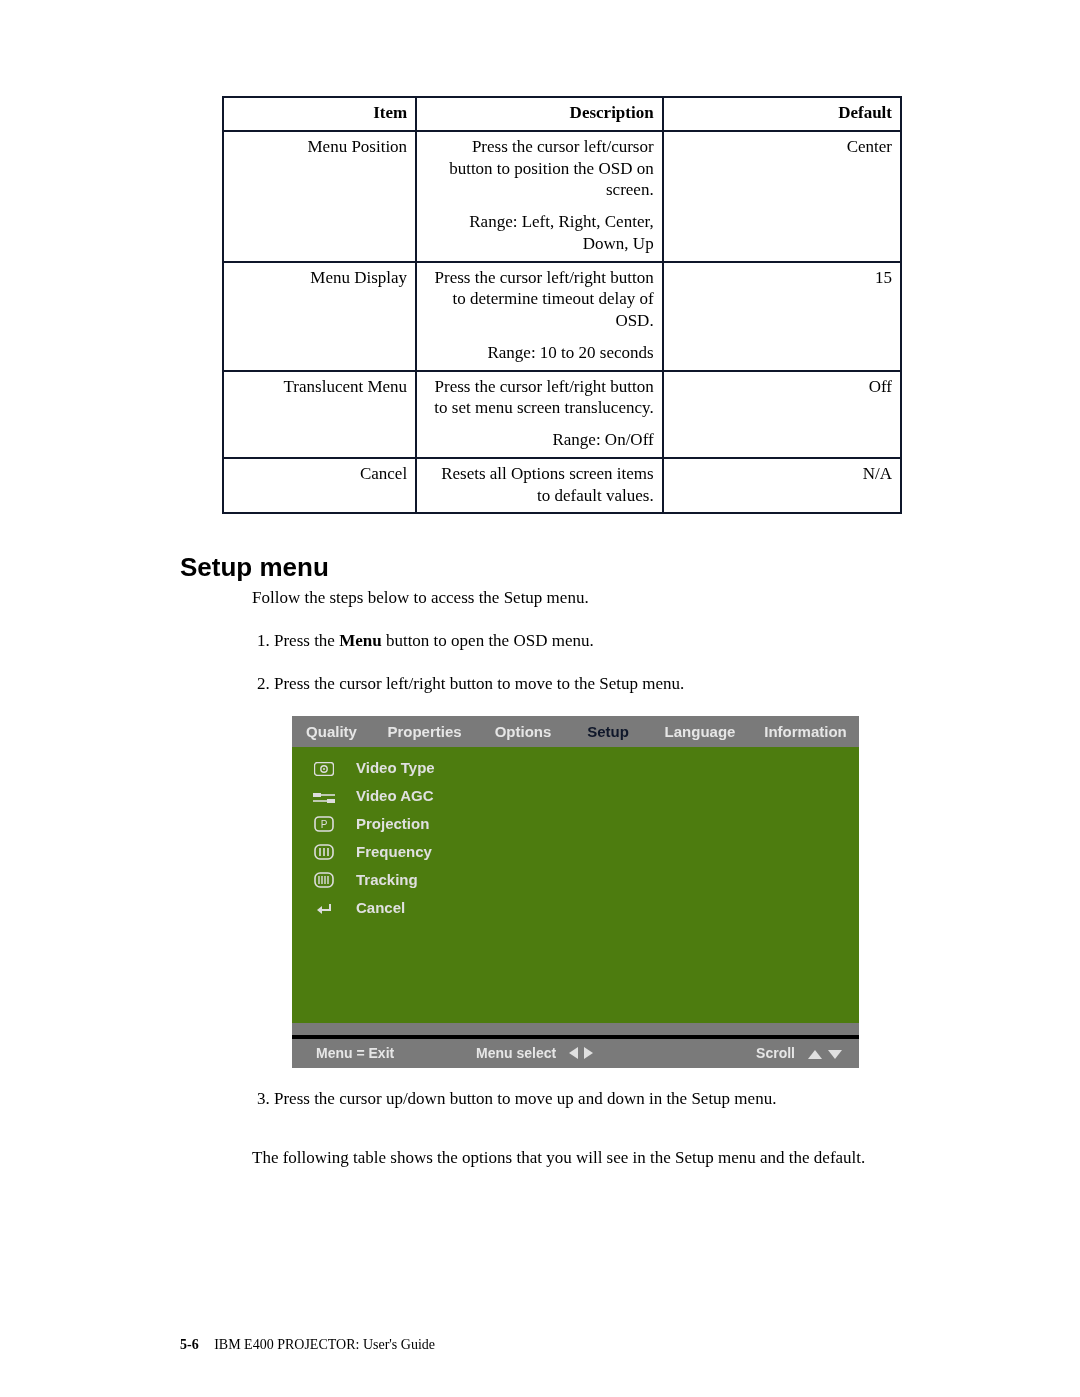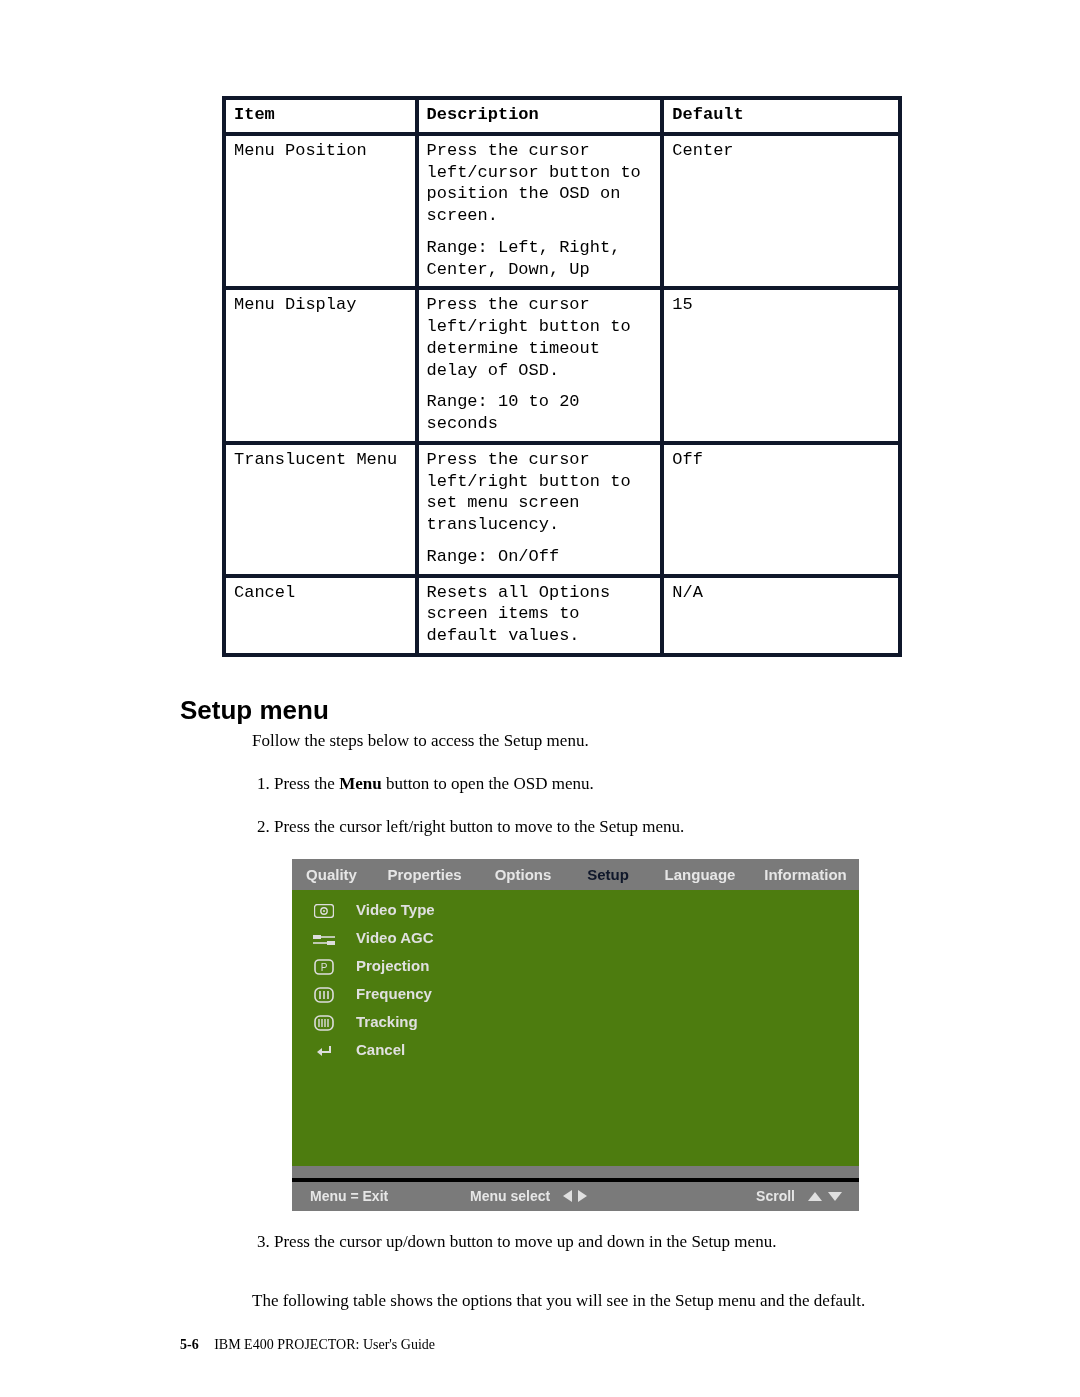--- a/index.html
+++ b/index.html
@@ -16,27 +16,26 @@
     box-sizing: border-box;
     padding: 96px 140px 60px 180px;
   }
   table.options {
     border-collapse: collapse;
     width: 680px;
     margin-left: 42px;
     font-size: 17px;
   }
   table.options th, table.options td {
-    border: 4px solid #0f172a;
+    border: 2px solid #0f172a;
     padding: 4px 8px 6px 8px;
     vertical-align: top;
-    text-align: left;
+    text-align: right;
     font-weight: normal;
     line-height: 1.28;
-    font-family: Liberation Mono, monospace;
   }
   table.options th {
     font-weight: bold;
   }
   table.options col.c1 { width: 188px; }
   table.options col.c2 { width: 240px; }
   table.options col.c3 { width: 232px; }
   .desc-para { margin: 0 0 10px 0; }
   .desc-para:last-child { margin-bottom: 0; }
 
@@ -110,21 +109,21 @@
   .osd-bar {
     background: #7a7a7a;
     height: 12px;
   }
   .osd-footer {
     display: flex;
     align-items: flex-start;
     background: #7a7a7a;
     font-size: 14px;
     font-weight: bold;
-    padding: 6px 14px 7px 18px;
+    padding: 6px 14px 7px 24px;
     color: #e6e6e6;
   }
   .tri {
     display: inline-block;
     width: 0; height: 0;
     border-top: 6px solid transparent;
     border-bottom: 6px solid transparent;
     margin: 0 3px;
     vertical-align: -1px;
   }

